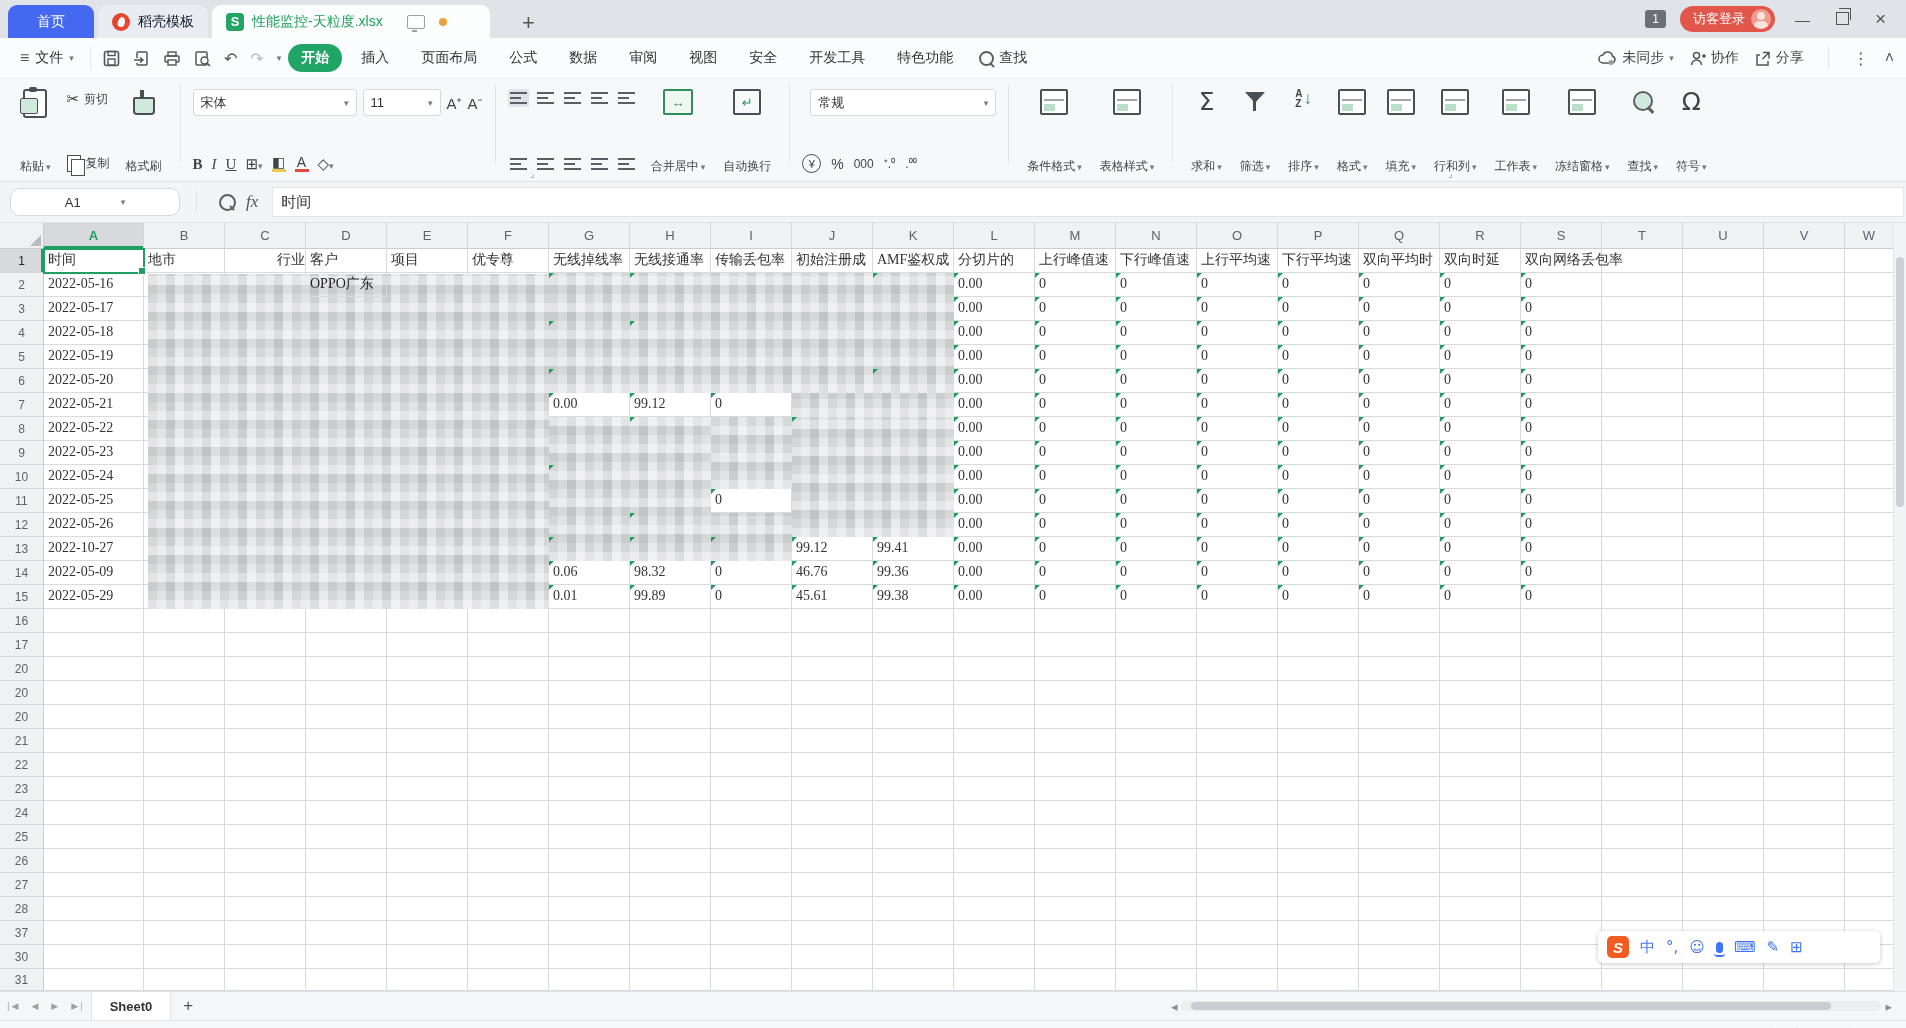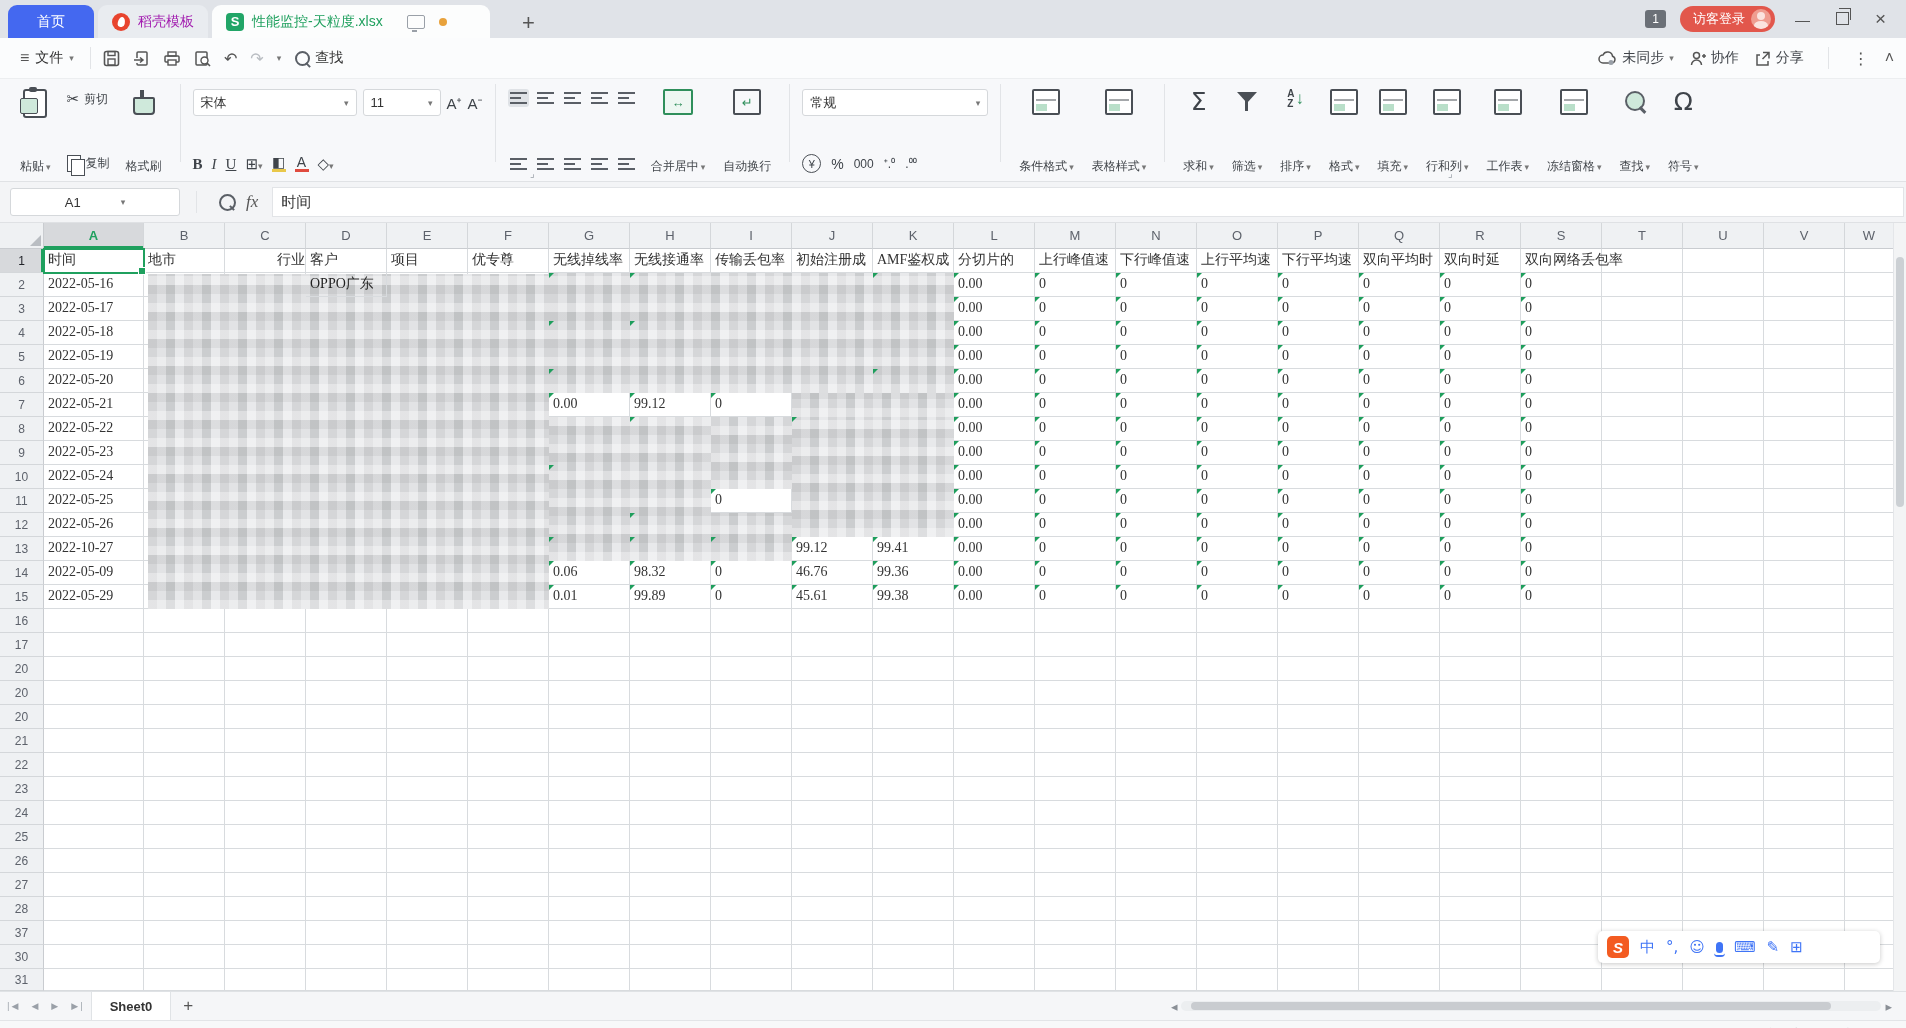--- a/index.html
+++ b/index.html
@@ -2,21 +2,21 @@
 <html><head>
 <meta charset="utf-8">
 <style>
   html,body{margin:0;padding:0;background:#fff;}
   #app{position:relative;width:1906px;height:1028px;background:#fff;overflow:hidden;
        font-family:"Liberation Sans",sans-serif;color:#333;font-size:14px;}
   
   .tabbar{height:38px;background:#e0e3e8;display:flex;align-items:flex-end;padding-left:8px;}
   .tab{height:33px;display:flex;align-items:center;gap:8px;padding:0 14px;border-radius:9px 9px 0 0;font-size:14px;}
   .tab-home{background:#4468f0;color:#fff;min-width:58px;justify-content:center;}
-  .tab-docer{background:#e9ecf0;margin-left:4px;color:#a21caf;}
+  .tab-docer{background:#e9ecf0;margin-left:4px;color:#0f172a;}
   .tab-doc{background:#fcfdfd;margin-left:4px;min-width:250px;color:#1fa05e;}
   .docer-ico{width:18px;height:18px;border-radius:50%;background:#e8442e;position:relative;}
   .docer-ico::after{content:"";position:absolute;left:6px;top:4px;width:7px;height:10px;background:#fff;border-radius:60% 60% 60% 60%/70% 70% 40% 40%;transform:rotate(12deg);}
   .s-ico{width:18px;height:18px;border-radius:4px;background:#21a567;color:#fff;font-weight:bold;font-size:13px;display:flex;align-items:center;justify-content:center;}
   .monitor-ico{width:16px;height:12px;border:1.5px solid #9aa0a8;border-radius:2px;position:relative;margin-left:16px;}
   .monitor-ico::after{content:"";position:absolute;left:4px;bottom:-4px;width:5px;height:2px;background:#9aa0a8;}
   .odot{width:8px;height:8px;border-radius:50%;background:#e8a23c;margin-left:6px;}
   .newtab{margin-left:22px;font-size:22px;color:#555;padding:0 10px;line-height:30px;}
   .tb-right{margin-left:auto;display:flex;align-items:center;height:38px;gap:14px;padding-right:14px;}
   .badge1{background:#6b7077;color:#fff;border-radius:3px;font-size:12px;padding:2px 7px;}
@@ -80,21 +80,21 @@
   .funnel{width:0;height:0;border-left:10px solid transparent;border-right:10px solid transparent;border-top:11px solid transparent;border-top-color:#4a4f55;position:relative;margin-top:3px;}
   .funnel::after{content:"";position:absolute;left:-2px;top:-4px;width:3px;height:12px;background:#4a4f55;}
   .sort-ico{display:flex;align-items:center;gap:1px;}
   .az{display:flex;flex-direction:column;font-size:10px;line-height:10px;font-weight:bold;color:#3f444a;}
   .garrow{color:#2f8f5b;font-size:17px;}
   .mag-big{width:16px;height:16px;border:2.5px solid #5a5f66;border-radius:50%;background:#cfe9db;position:relative;margin-top:2px;}
   .mag-big::after{content:"";position:absolute;width:3px;height:8px;background:#5a5f66;left:14px;top:13px;transform:rotate(-45deg);}
   .corner-mark{position:absolute;bottom:2px;font-size:10px;color:#9aa0a8;}
   
   .fbar{height:34px;background:#f3f4f6;border-bottom:1px solid #dfe1e4;display:flex;align-items:center;padding:3px 2px 3px 10px;gap:8px;}
-  .namebox{width:168px;height:26px;background:#fff;border:1px solid #d5d8db;border-radius:3px;display:flex;align-items:center;justify-content:center;gap:40px;font-size:13px;}
+  .namebox{width:168px;height:26px;background:#fff;border:1px solid #d5d8db;border-radius:10px;display:flex;align-items:center;justify-content:center;gap:40px;font-size:13px;}
   .fxwrap{display:flex;align-items:center;gap:10px;padding:0 6px;color:#555;}
   .fx{font-style:italic;font-family:"Liberation Serif",serif;font-size:17px;}
   .finput{flex:1;height:28px;background:#fff;border:1px solid #e2e4e7;display:flex;align-items:center;padding:0 8px;font-family:"Liberation Serif",serif;font-size:15px;}
   
   .gridwrap{position:relative;height:768px;background:#fff;overflow:hidden;}
   .colheads{display:flex;height:26px;background:#eff1f3;font-size:13px;color:#5d626b;}
   .corner{width:44px;border-right:1px solid #c9ccd0;border-bottom:1px solid #c9ccd0;background:#eff1f3;position:relative;box-sizing:border-box;}
   .corner::after{content:"";position:absolute;right:2px;bottom:2px;width:0;height:0;border-left:11px solid transparent;border-bottom:11px solid #b9bdc2;}
   .chead{border-right:1px solid #d4d7da;border-bottom:1px solid #c9ccd0;display:flex;align-items:center;justify-content:center;box-sizing:border-box;}
   .chead.sel{background:#d7d9dc;color:#1fa05e;font-weight:bold;box-shadow:inset 0 -2px 0 #1fa05e;}
@@ -200,20 +200,32 @@
           <svg width="17" height="17" viewBox="0 0 17 17">
             <rect x="2" y="2" width="11" height="13" rx="1" fill="none" stroke="#555" stroke-width="1.5"></rect>
             <circle cx="10.5" cy="10.5" r="3.5" fill="#fff" stroke="#555" stroke-width="1.4"></circle>
             <path d="M13 13 L16 16" stroke="#555" stroke-width="1.6"></path>
           </svg>
         </span>
       <span class="glyphbtn">↶</span>
       <span class="glyphbtn" style="color:#b9bdc2;">↷</span>
       <span class="caret">▾</span>
     </div>
+    <div id="menu-tabs" style="display: flex;">
+        <div class="mtab active">开始</div>
+        <div class="mtab">插入</div>
+        <div class="mtab">页面布局</div>
+        <div class="mtab">公式</div>
+        <div class="mtab">数据</div>
+        <div class="mtab">审阅</div>
+        <div class="mtab">视图</div>
+        <div class="mtab">安全</div>
+        <div class="mtab">开发工具</div>
+        <div class="mtab">特色功能</div>
+      </div>
     <div class="findbox">
       <span class="mag"></span>
       <span>查找</span>
     </div>
     <div class="mb-right">
       <span class="mb-item">
         <svg width="19" height="14" viewBox="0 0 19 14">
             <path d="M5 12 a4 4 0 0 1 0-8 a5 5 0 0 1 9.5 1.2 A3.5 3.5 0 0 1 14 12 z" fill="none" stroke="#555" stroke-width="1.5"></path>
             <circle cx="13" cy="11.5" r="2.5" fill="#9aa0a8"></circle>
           </svg>
@@ -368,21 +380,21 @@
         <span class="wrap-ico">
             <span>↵</span>
           </span>
         <span class="lbl">
             <span>自动换行</span>
           </span>
       </div>
     </div>
     <div class="vdiv" style="height:78px;"></div>
     <div class="rgroup" style="flex-direction:column;justify-content:space-between;display:flex;padding:5px 4px;">
-      <div class="selbox-ui" style="width:170px;">
+      <div class="selbox-ui" style="width:170px;margin-left:8px;">
           <span>常规</span>
           <span class="caret">▾</span>
         </div>
       <div class="numrow">
         <span class="yen">¥</span>
         <span style="font-size:14px;">%</span>
         <span>000</span>
         <span>⁺.⁰</span>
         <span>.⁰⁰</span>
       </div>

